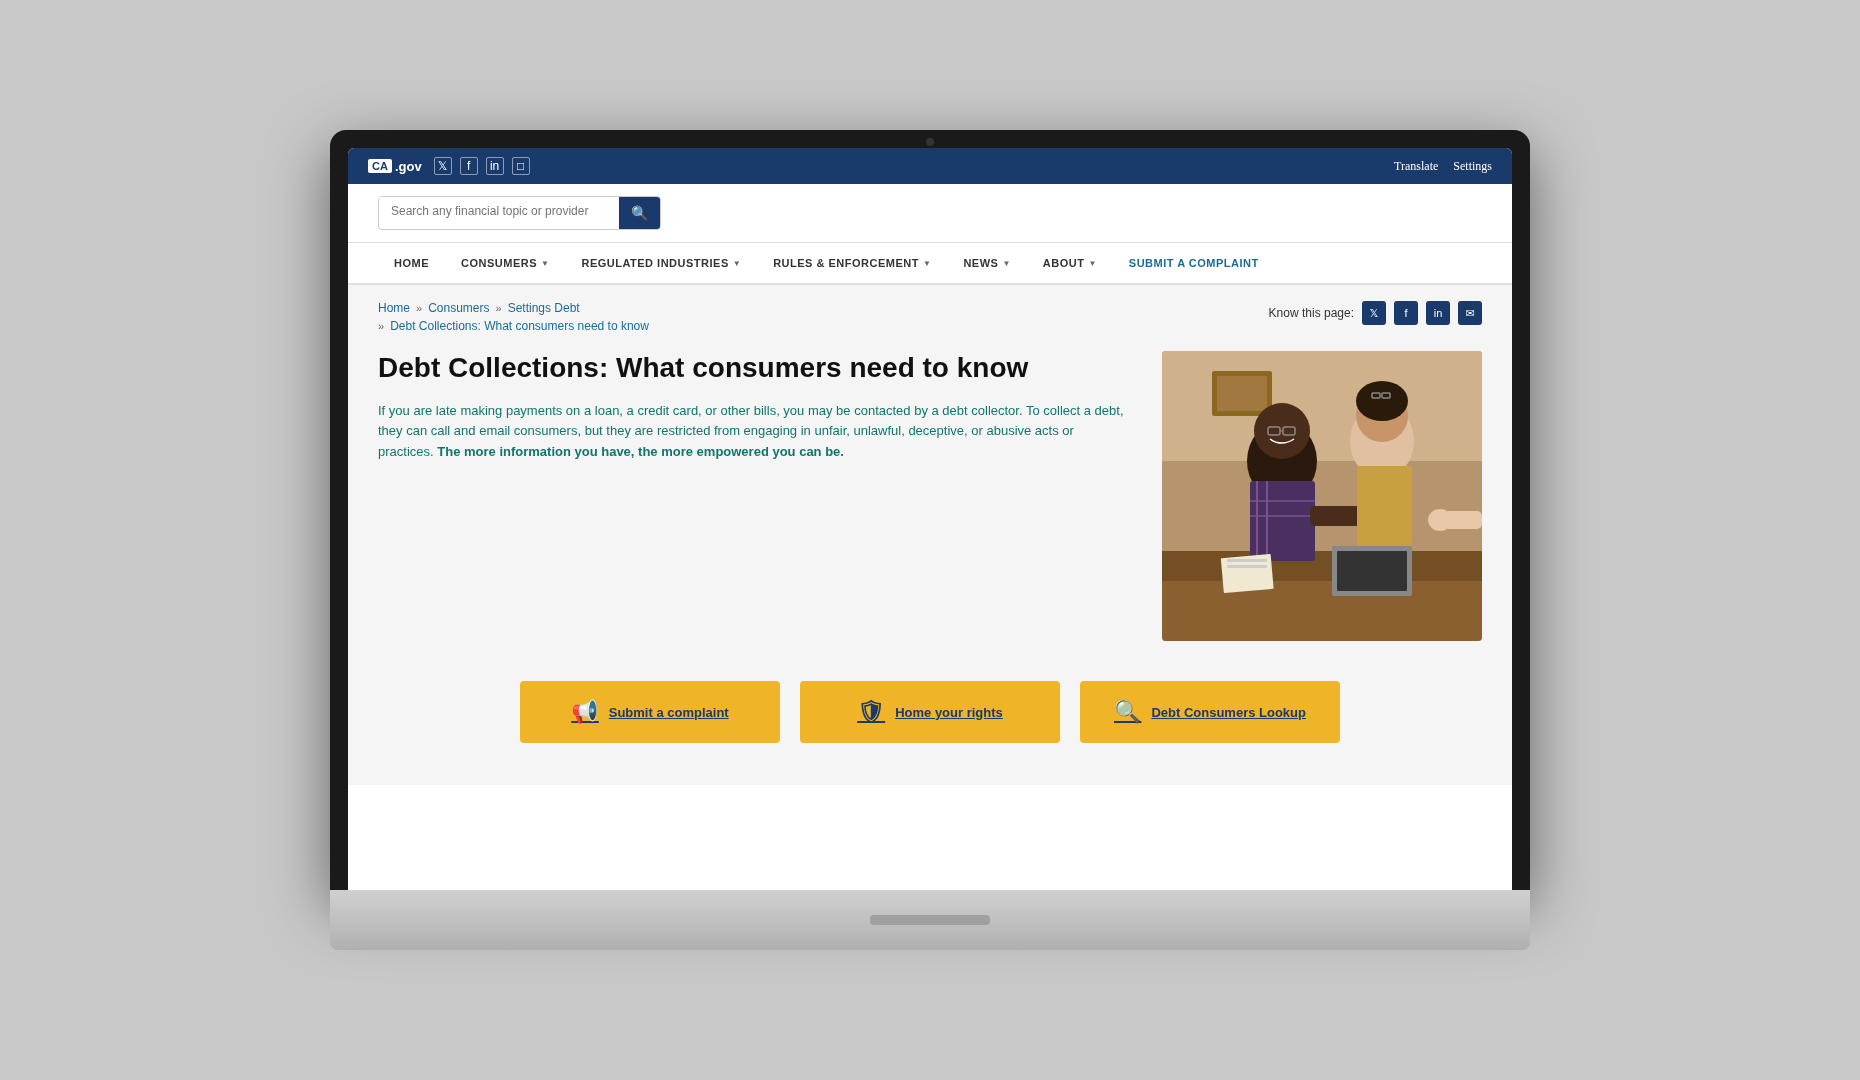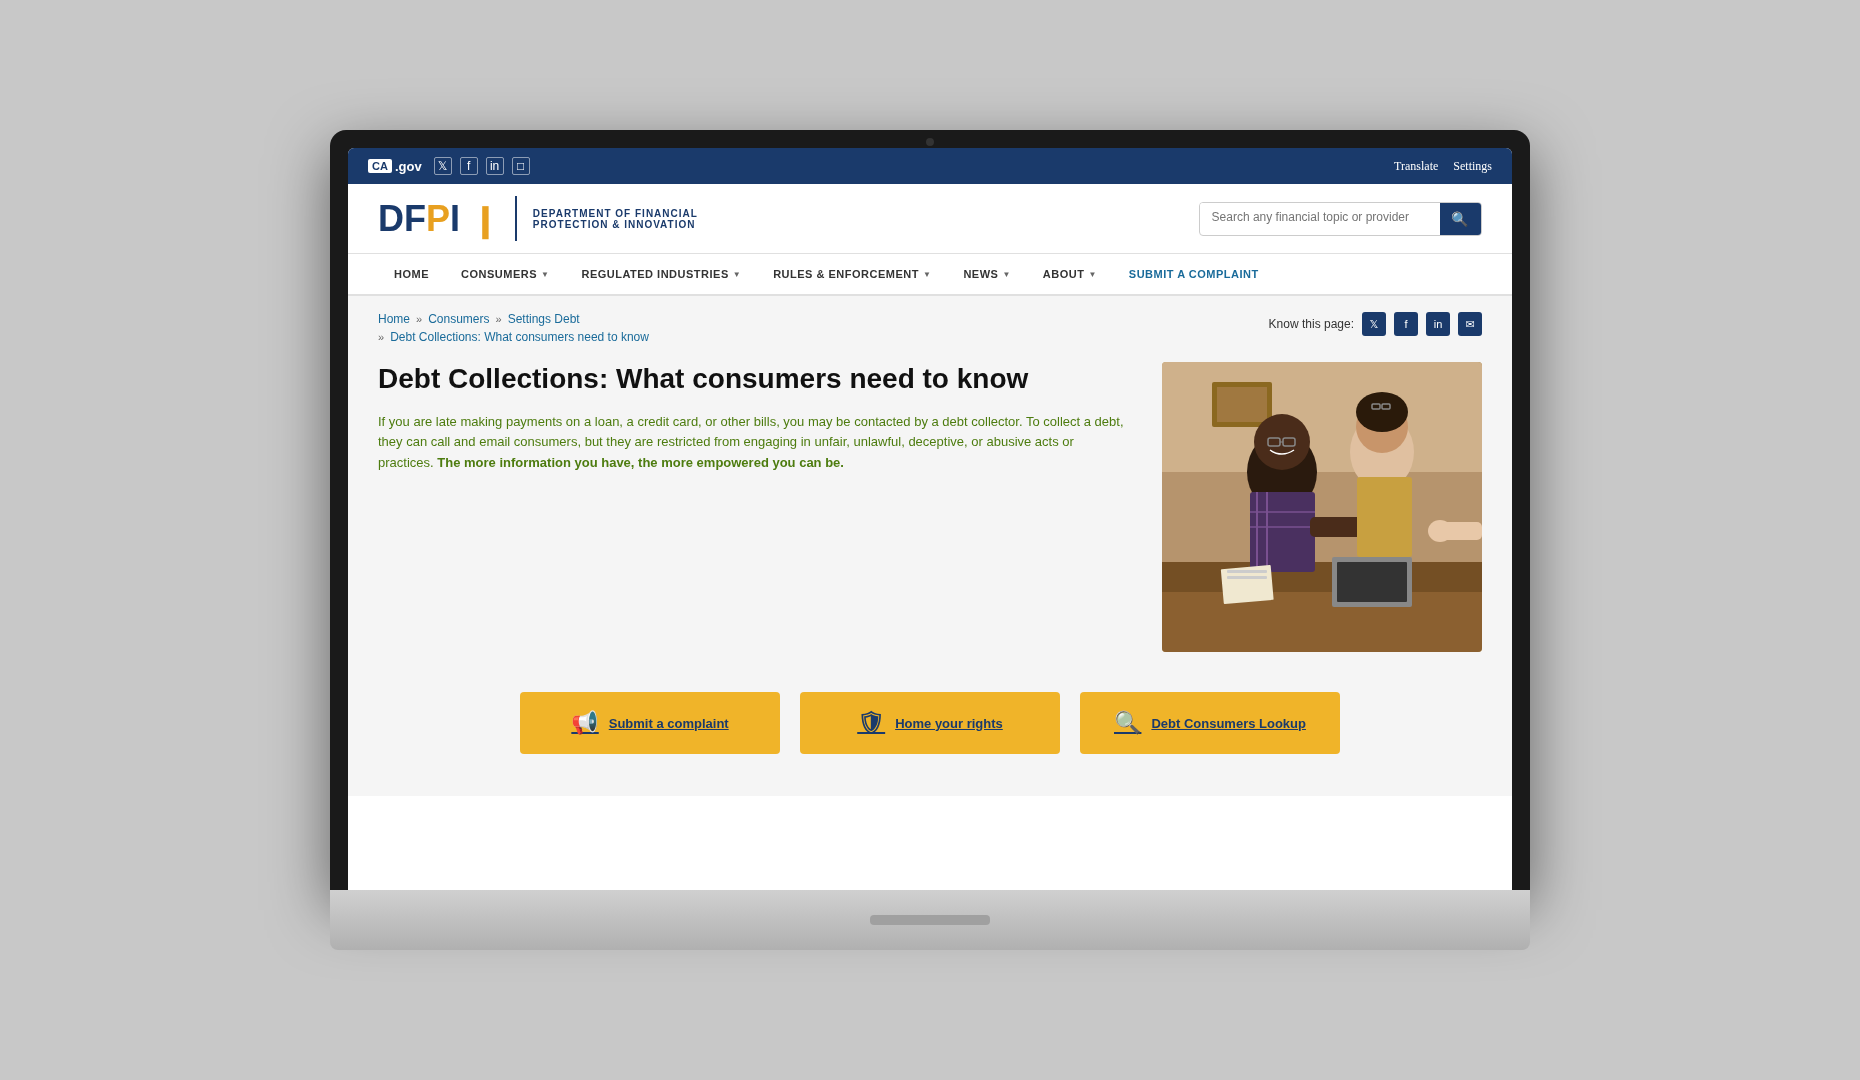--- a/index.html
+++ b/index.html
@@ -348,21 +348,21 @@
     .page-title {
       font-size: 28px;
       font-weight: bold;
       color: #111;
       line-height: 1.2;
       margin-bottom: 16px;
     }
 
     .page-intro {
       font-size: 13px;
-      color: #4d7c0f;
+      color: #0f766e;
       line-height: 1.6;
     }
 
     .page-intro strong {
       font-weight: bold;
     }
 
     .hero-image {
       width: 320px;
       height: 290px;
@@ -433,33 +433,20 @@
               <div class="social-icon">□</div>
             </div>
           </div>
           <div class="top-bar-right">
             <span class="top-bar-link">Translate</span>
             <span class="top-bar-link">Settings</span>
           </div>
         </div>
 
         <div class="header">
-          <div class="logo-area">
-            <div class="dfpi-logo">
-              <div class="dfpi-text">
-                <span style="color:#1a3a6b">D</span><span style="color:#1a3a6b">F</span><span style="color:#e8a020">P</span><span style="color:#1a3a6b">I</span>
-                <span style="color:#e8a020; font-size:32px; margin-left:2px">❙</span>
-              </div>
-              <div class="logo-divider"></div>
-              <div class="dept-text">
-                <span class="line1">DEPARTMENT OF FINANCIAL</span>
-                <span class="line2">PROTECTION &amp; INNOVATION</span>
-              </div>
-            </div>
-          </div>
           <div class="search-box">
             <input class="search-input" type="text" placeholder="Search any financial topic or provider" style="">
             <button class="search-btn">🔍</button>
           </div>
         </div>
 
         <div class="nav-bar">
           <div class="nav-item">HOME</div>
           <div class="nav-item">CONSUMERS <span class="arrow">▼</span></div>
           <div class="nav-item">REGULATED INDUSTRIES <span class="arrow">▼</span></div>

